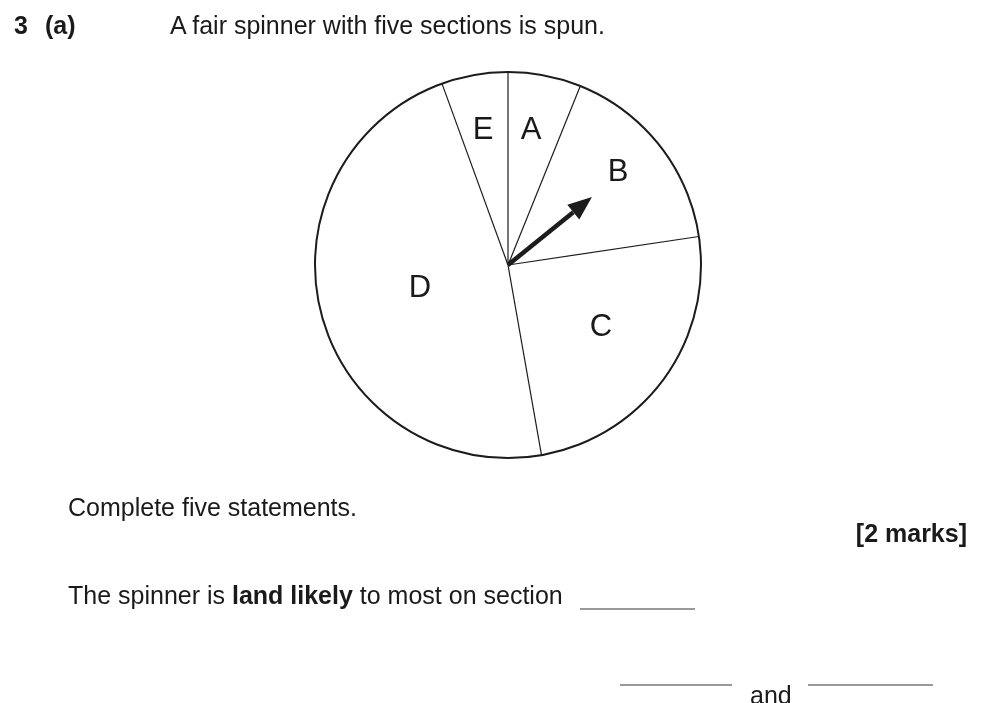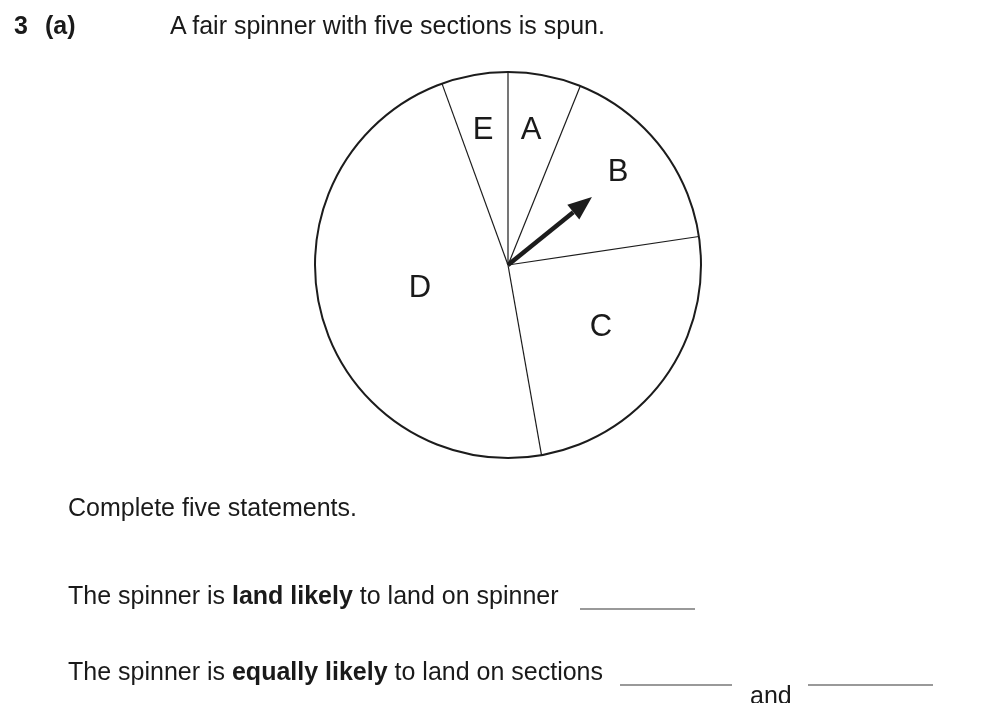--- a/index.html
+++ b/index.html
@@ -57,22 +57,22 @@
       <line x1="508" y1="265" x2="573.2802607623855" y2="212.13708715181366" stroke="#1c1c1c" stroke-width="4.5"></line>
       <polygon points="591.9317638373528,197.03339776661755 579.258804477359,219.51997378565488 567.301717047412,204.75420051797244" fill="#1c1c1c"></polygon>
       <text x="531" y="128" text-anchor="middle" dominant-baseline="central" font-size="31" fill="#1a1a1a" font-family="&quot;Liberation Sans&quot;, sans-serif">A</text>
       <text x="618" y="170" text-anchor="middle" dominant-baseline="central" font-size="31" fill="#1a1a1a" font-family="&quot;Liberation Sans&quot;, sans-serif">B</text>
       <text x="601" y="325" text-anchor="middle" dominant-baseline="central" font-size="31" fill="#1a1a1a" font-family="&quot;Liberation Sans&quot;, sans-serif">C</text>
       <text x="420" y="286" text-anchor="middle" dominant-baseline="central" font-size="31" fill="#1a1a1a" font-family="&quot;Liberation Sans&quot;, sans-serif">D</text>
       <text x="483" y="128" text-anchor="middle" dominant-baseline="central" font-size="31" fill="#1a1a1a" font-family="&quot;Liberation Sans&quot;, sans-serif">E</text>
     </svg>
 
   <span class="txt instruction">Complete five statements.</span>
+  <span class="txt marks">[2 marks]</span>
 
-  <span class="txt stmt1"><span>The spinner is </span><b class="bold">land likely</b><span> to land on spinner</span></span>
+  <span class="txt stmt1"><span>The spinner is </span><b class="bold">land likely</b><span> to most on section</span></span>
   <span class="blank blank1"></span>
 
-  <span class="txt stmt2"><span>The spinner is </span><b class="bold">equally likely</b><span> to land on sections</span></span>
   <span class="blank blank2a"></span>
   <span class="txt and-label">and</span>
   <span class="blank blank2b"></span>
 
 </div>
 
 </body></html>

